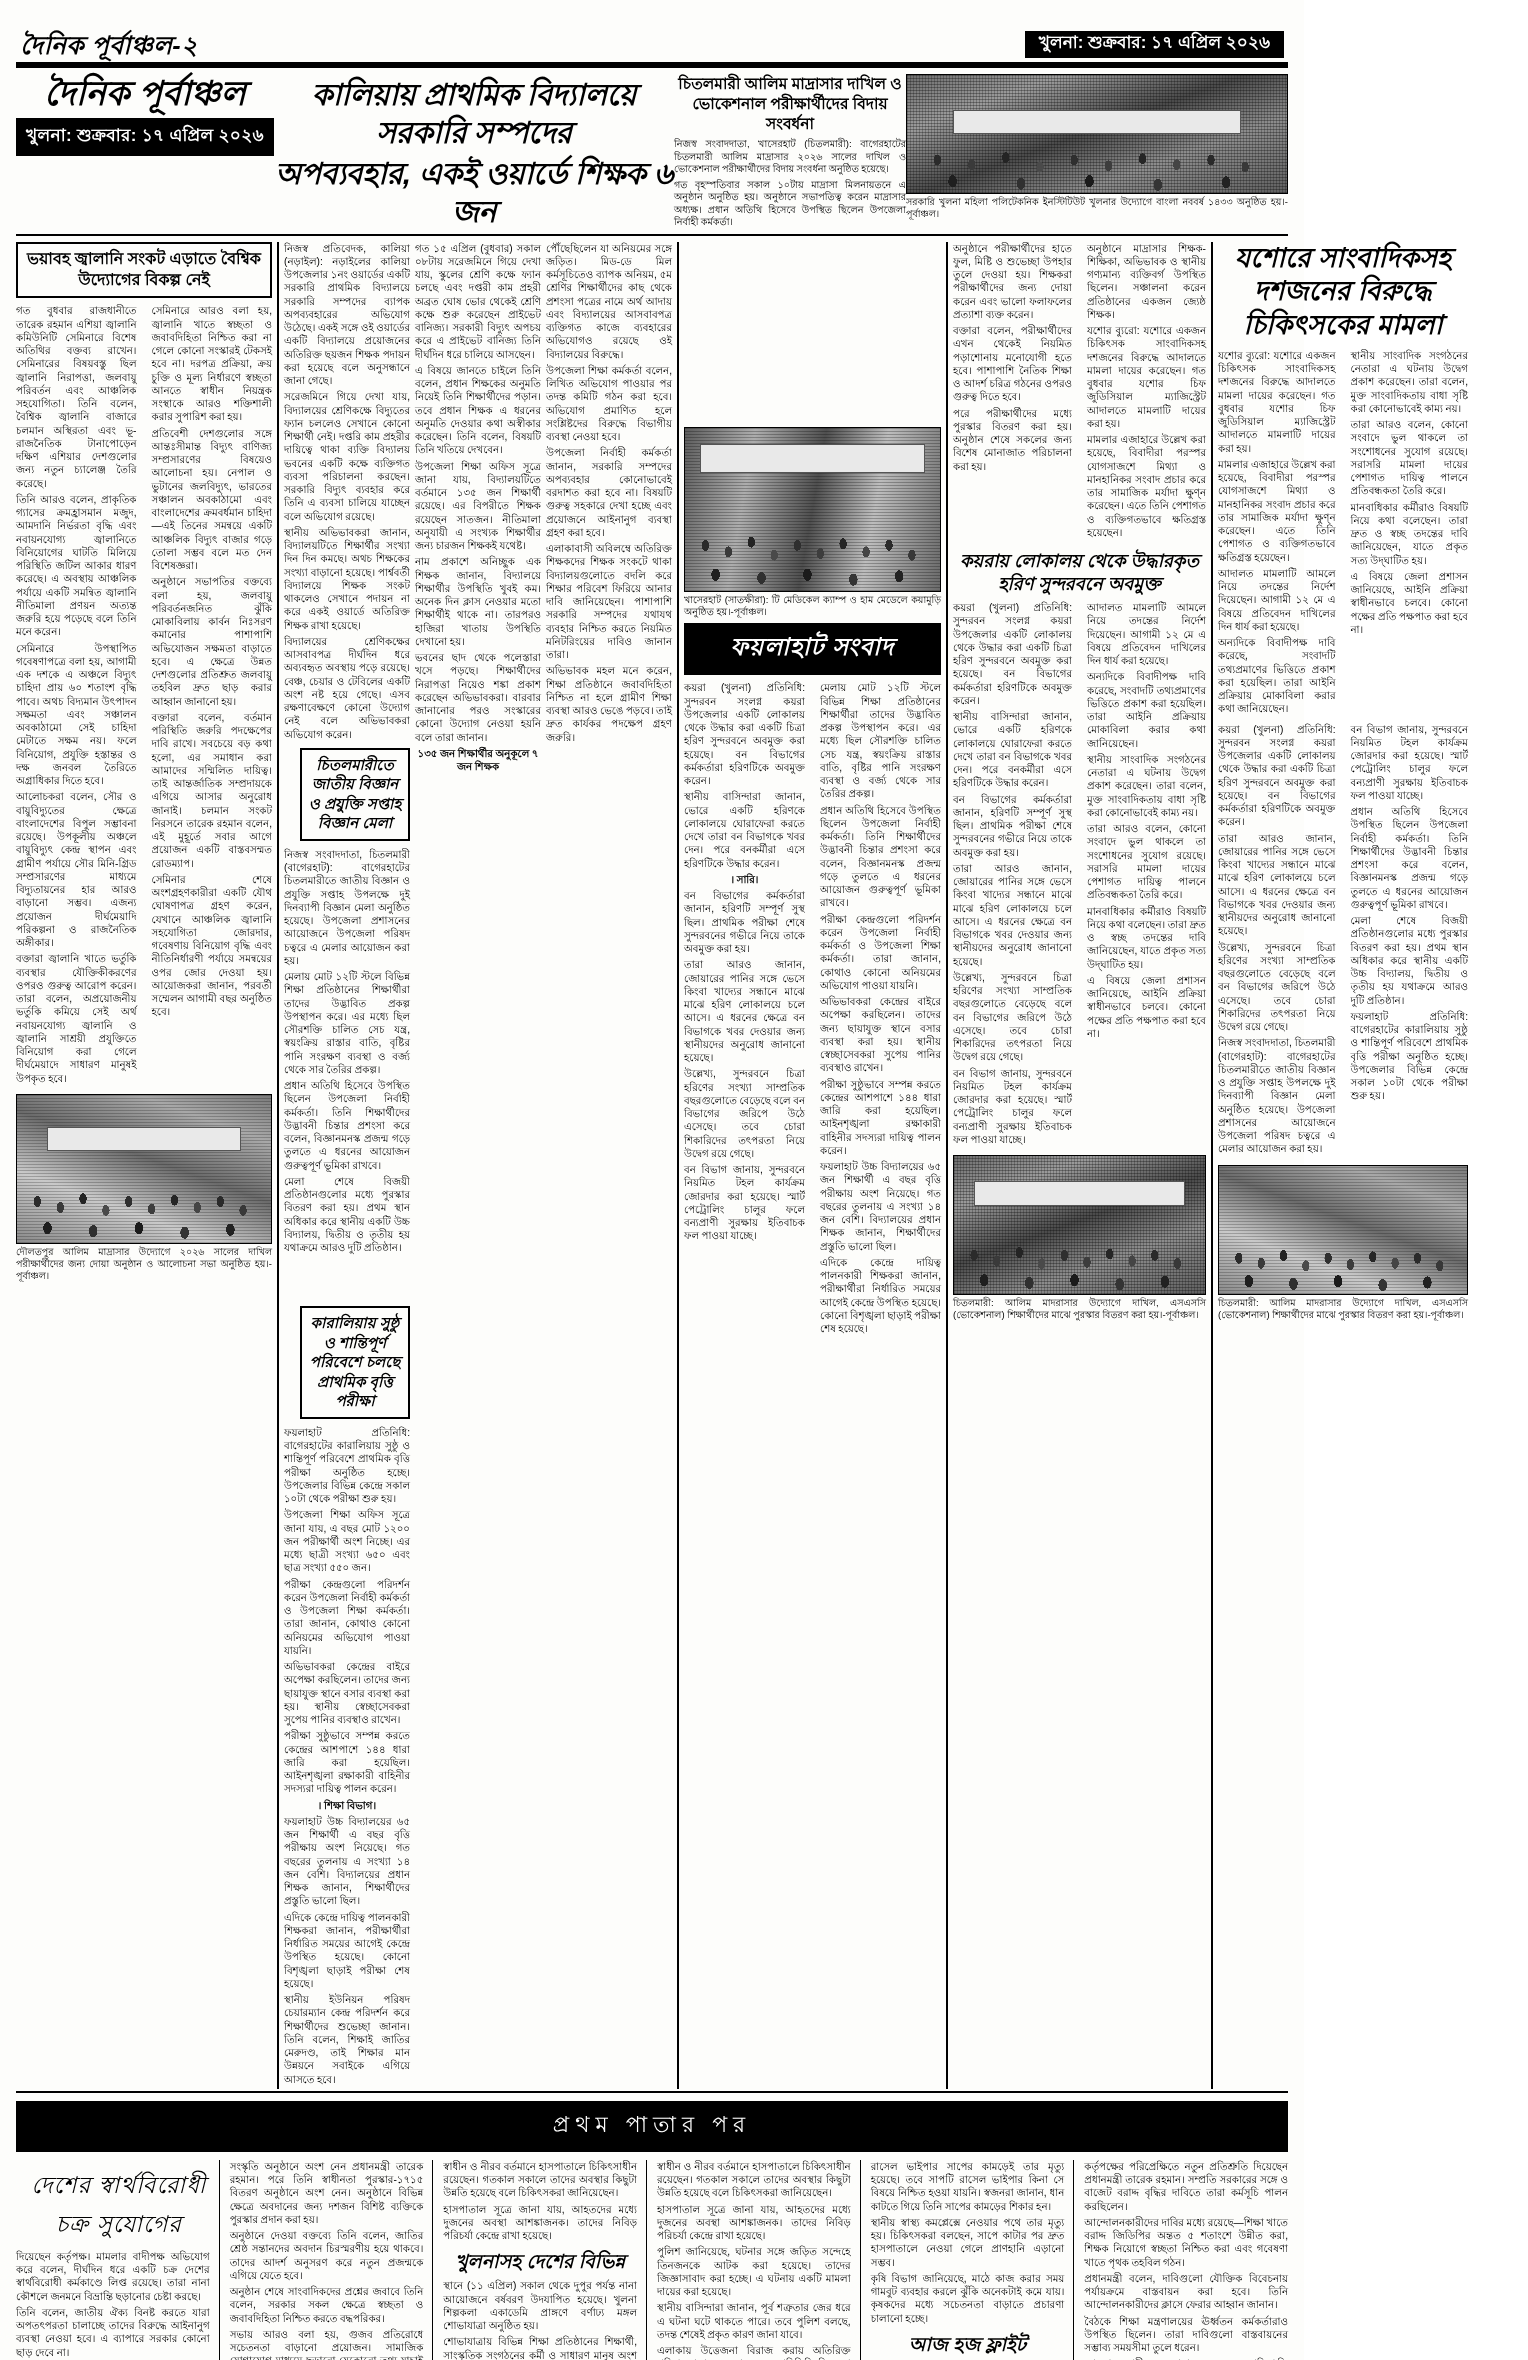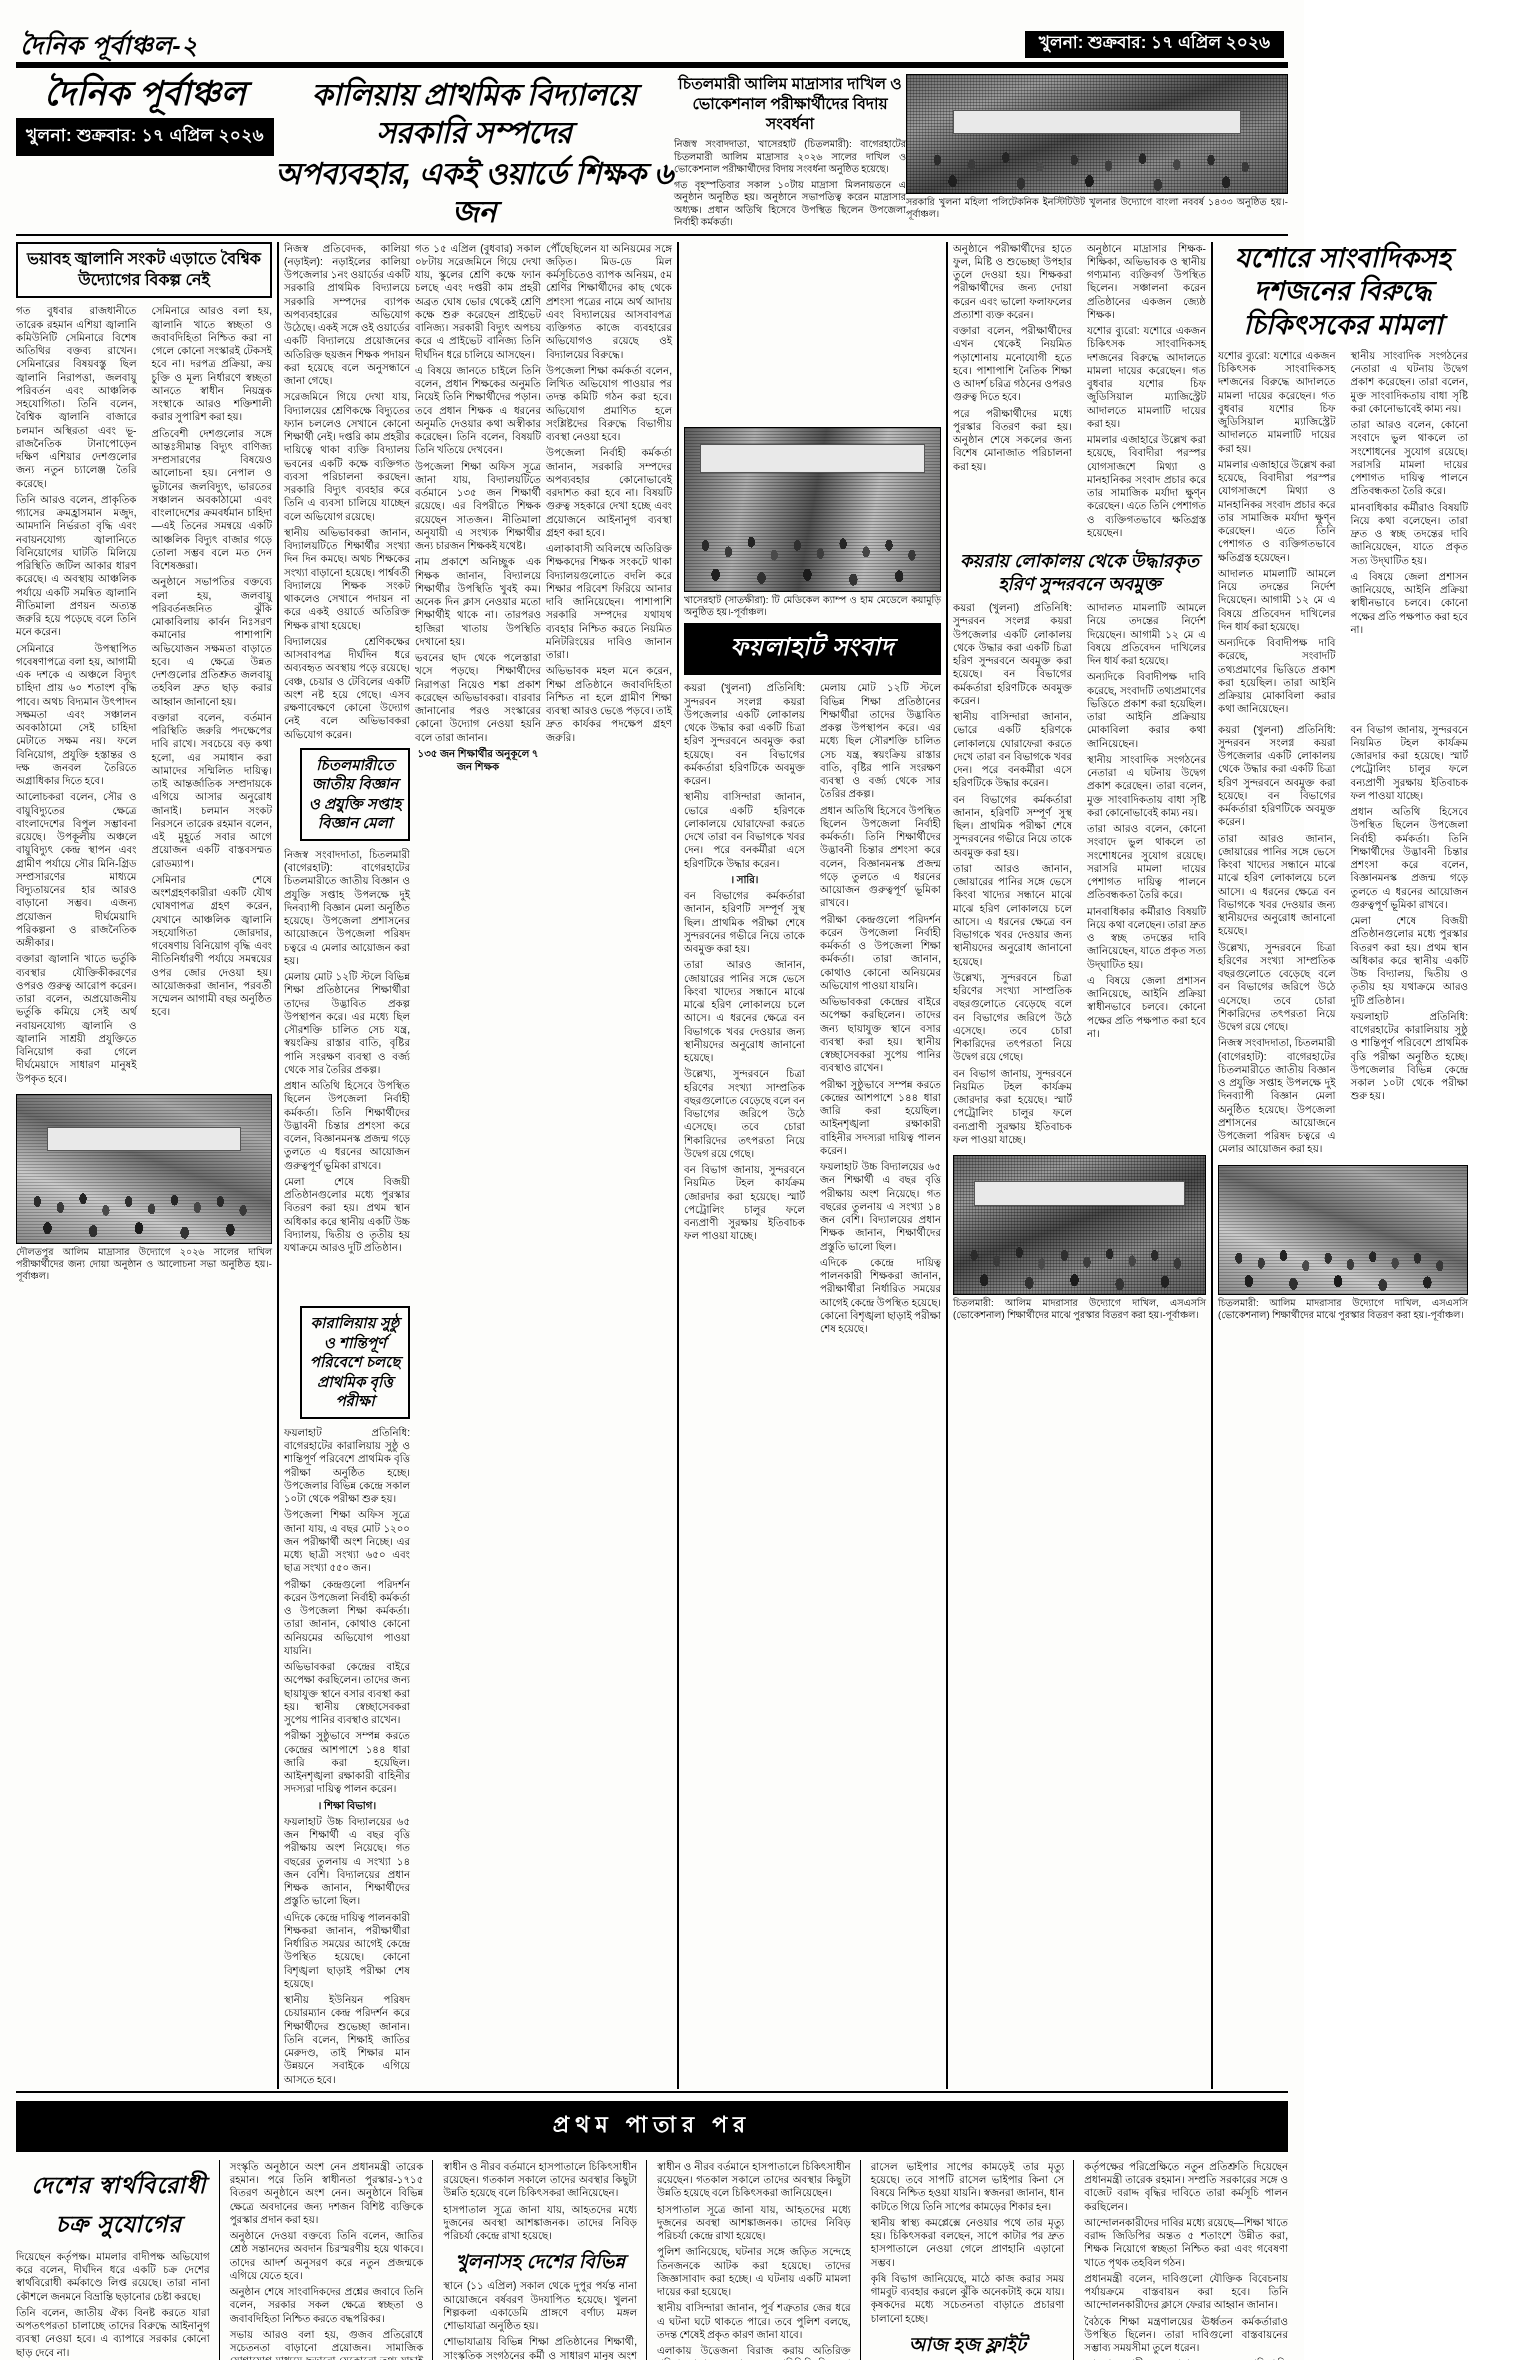--- a/index.html
+++ b/index.html
@@ -163,31 +163,31 @@
     display: grid;
     grid-template-columns: repeat(6, 1fr);
     gap: 10px;
     margin-top: 8px;
   }
   .lower > .lcol { border-right: 1px solid #000; padding-right: 9px; }
   .lower > .lcol:last-child { border-right: none; padding-right: 0; }
 
   .contbar {
     background: #000; color: #fff; text-align: center;
-    font-size: 22px; font-weight: bold; letter-spacing: 6px;
+    font-size: 22px; font-weight: normal; letter-spacing: 6px;
     padding: 6px 0 8px 0; margin: 8px 0 6px 0;
   }
 
   .minihead {
     text-align: center; font-weight: bold; font-style: italic;
     font-size: 19px; margin: 9px 0 5px 0; line-height: 1.2;
   }
 
   .scriptbar {
-    text-align: center; font-weight: bold; font-style: italic;
+    text-align: center; font-weight: normal; font-style: italic;
     font-size: 23px; letter-spacing: 1px; margin: 7px 0 5px 12px;
   }
 
   .dual { display: grid; grid-template-columns: 1fr 1fr; gap: 15px; }
 </style>
 </head>
 <body>
 
 <div class="page">
 

